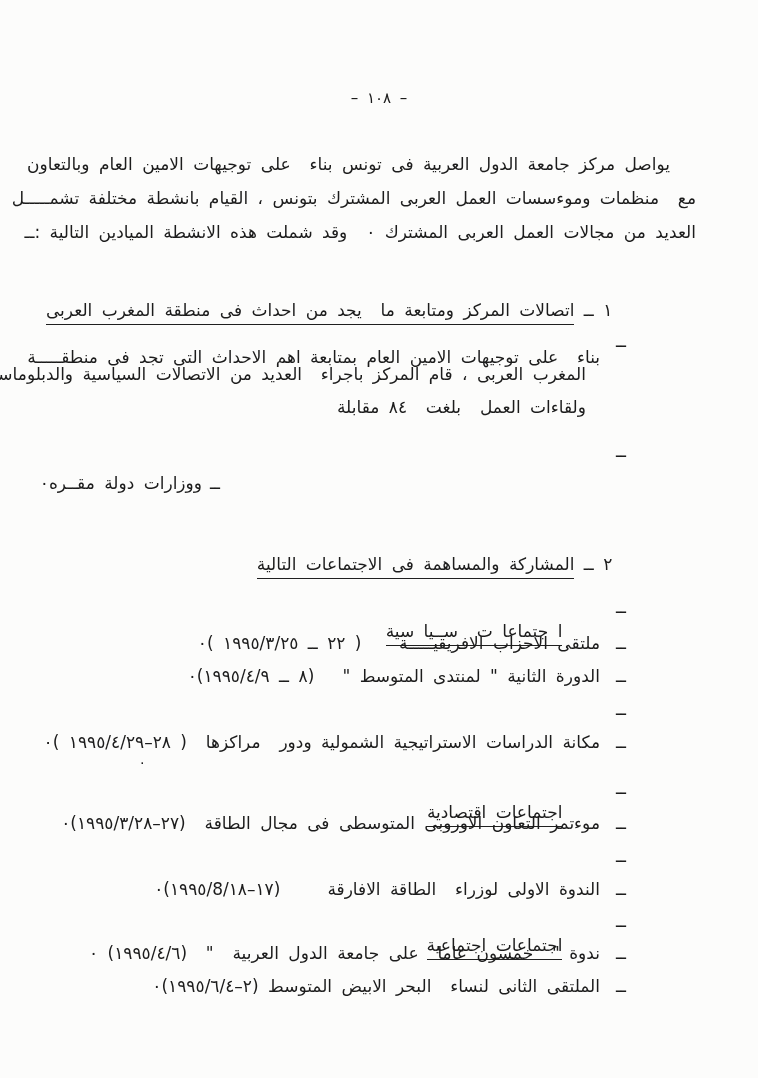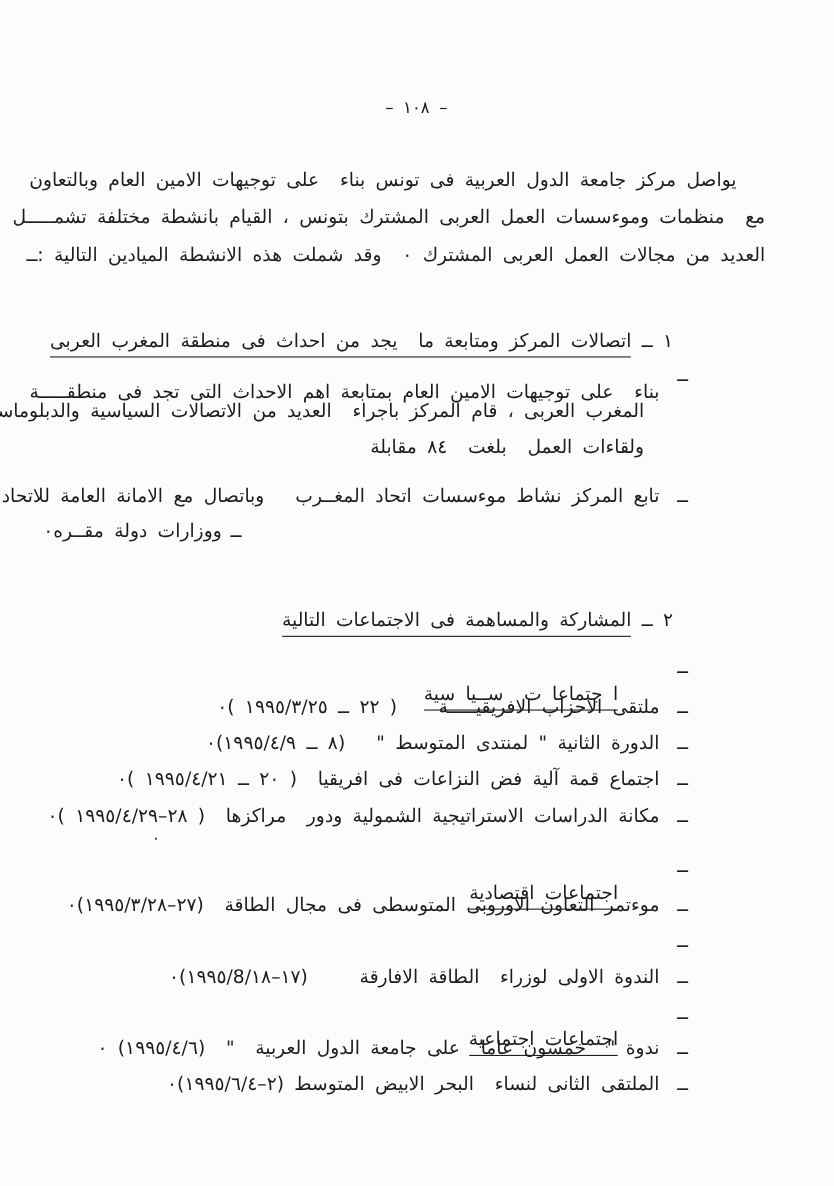--- a/index.html
+++ b/index.html
@@ -55,42 +55,40 @@
   <div class="line" style="top:274px; right:108px">
     <span>١</span><span> ــ </span><span class="u">اتصالات المركز ومتابعة ما  يجد من احداث فى منطقة المغرب العربى</span>
   </div>
 
   <div class="line marker" style="top:329px; right:132px">ــ</div>
   <div class="line" style="top:345px; right:158px">بناء  على توجيهات الامين العام بمتابعة اهم الاحداث التى تجد فى منطقـــــة</div>
   <div class="line" style="top:362px; right:172px">المغرب العربى ، قام المركز باجراء  العديد من الاتصالات السياسية والدبلوماسية</div>
   <div class="line" style="top:395px; right:172px">ولقاءات العمل  بلغت  ٨٤ مقابلة</div>
 
   <div class="line marker" style="top:439px; right:132px">ــ</div>
-  <div class="line" style="top:439px; right:158px">تابع المركز نشاط موءسسات اتحاد المغــرب   وباتصال مع الامانة العامة للاتحاد</div>
 
   <div class="line marker" style="top:471px; right:538px">ــ</div>
   <div class="line" style="top:471px; right:556px">ووزارات دولة مقــره٠</div>
 
   <div class="line" style="top:528px; right:108px">
     <span>٢</span><span> ــ </span><span class="u">المشاركة والمساهمة فى الاجتماعات التالية</span>
   </div>
 
   <div class="line marker" style="top:595px; right:132px">ــ</div>
   <div class="line" style="top:595px; right:158px">
     <span class="u">ا جتماعا ت  ســيا سية</span>
   </div>
 
   <div class="line marker" style="top:631px; right:132px">ــ</div>
   <div class="line" style="top:631px; right:158px">ملتقى الاحزاب الافريقيـــــة    ( ٢٢ ــ ١٩٩٥/٣/٢٥ )٠</div>
 
   <div class="line marker" style="top:664px; right:132px">ــ</div>
   <div class="line" style="top:664px; right:158px">الدورة الثانية " لمنتدى المتوسط "   (٨ ــ ١٩٩٥/٤/٩)٠</div>
 
   <div class="line marker" style="top:697px; right:132px">ــ</div>
-  <div class="line" style="top:697px; right:158px">اجتماع قمة آلية فض النزاعات فى افريقيا  ( ٢٠ ــ ١٩٩٥/٤/٢١ )٠</div>
 
   <div class="line marker" style="top:730px; right:132px">ــ</div>
   <div class="line" style="top:730px; right:158px">مكانة الدراسات الاستراتيجية الشمولية ودور  مراكزها  ( ٢٨–١٩٩٥/٤/٢٩ )٠</div>
 
   <div class="line dot" style="top:750px; right:612px">٠</div>
 
   <div class="line marker" style="top:776px; right:132px">ــ</div>
   <div class="line" style="top:776px; right:158px">
     <span class="u">اجتماعات اقتصادية</span>
   </div>

